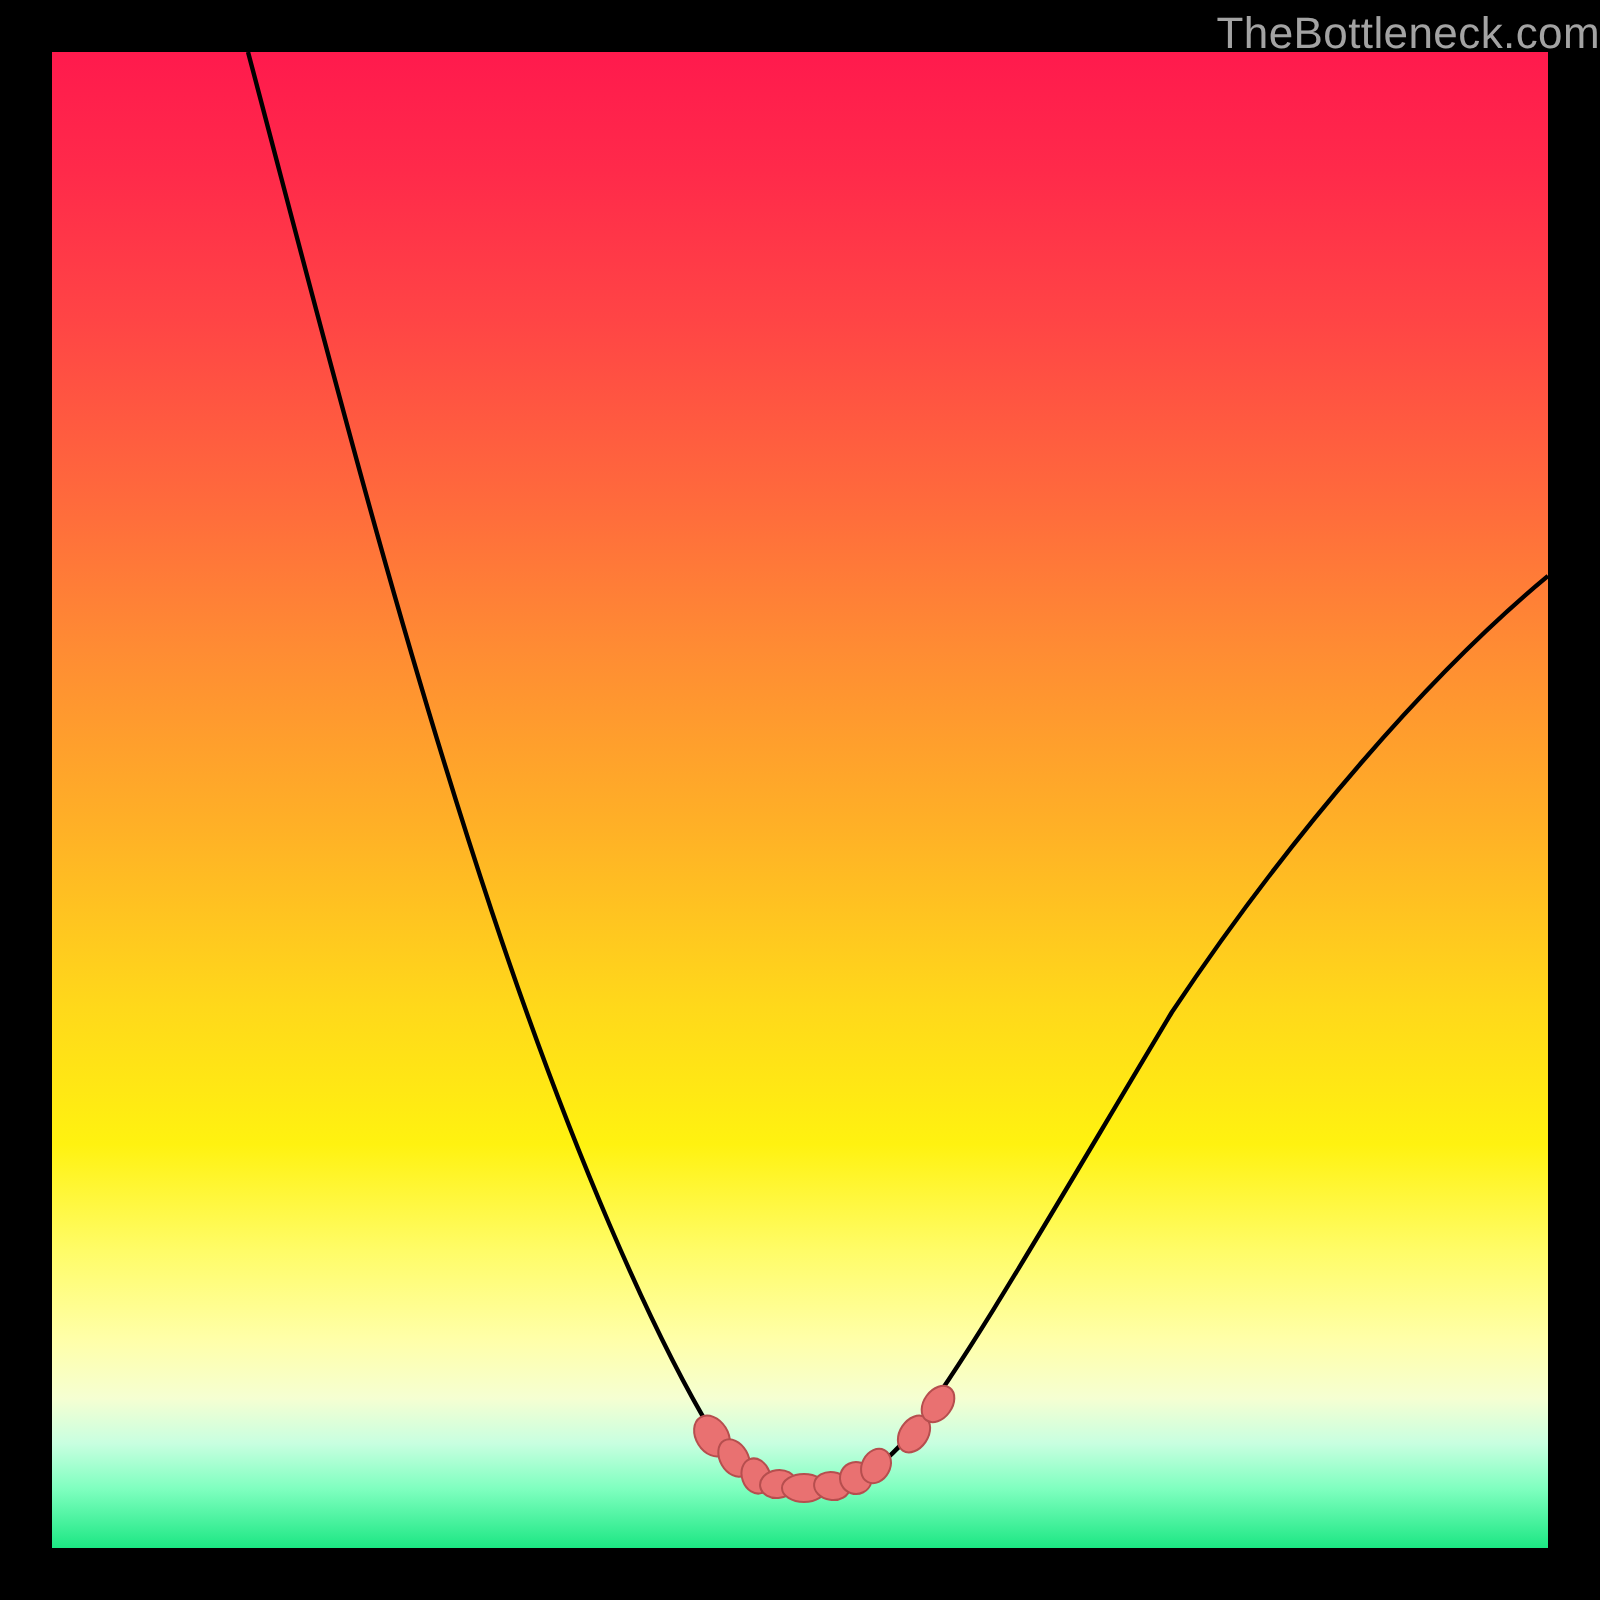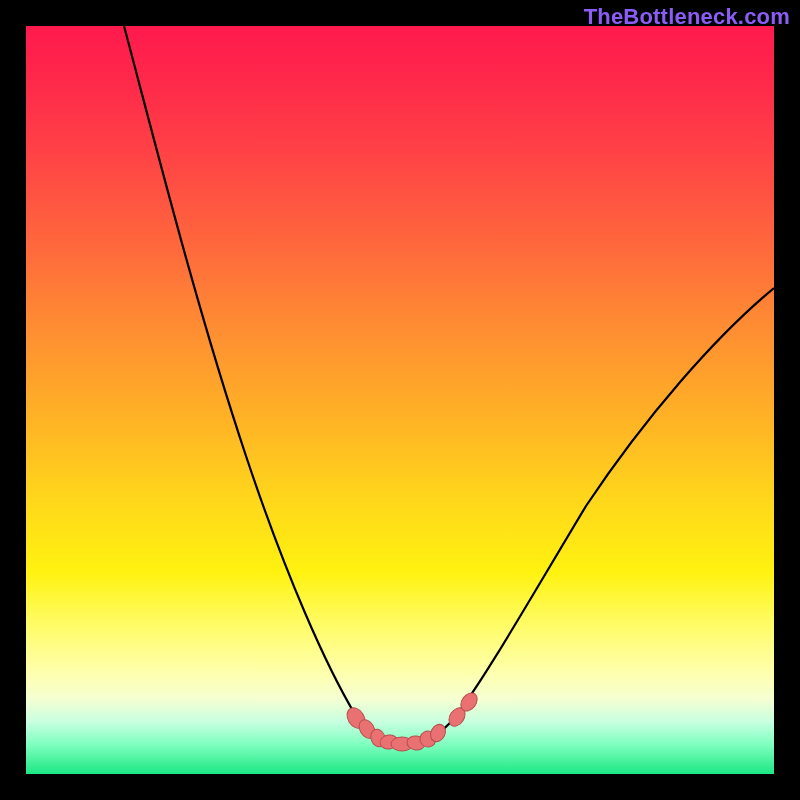--- a/index.html
+++ b/index.html
@@ -46,24 +46,24 @@
   svg.curves {
     position: absolute;
     left: 0;
     top: 0;
     width: 748px;
     height: 748px;
   }
   .watermark {
     position: absolute;
     top: 4px;
-    right: 10px;
-    color: #8b5cf6;
+    right: 0;
+    color: #a3a3a3;
     font-size: 22px;
-    font-weight: 700;
+    font-weight: 400;
     letter-spacing: 0.2px;
     user-select: none;
   }
 </style>
 </head>
 <body>
 
 <div class="frame">
   <div class="gradient"></div>
 

